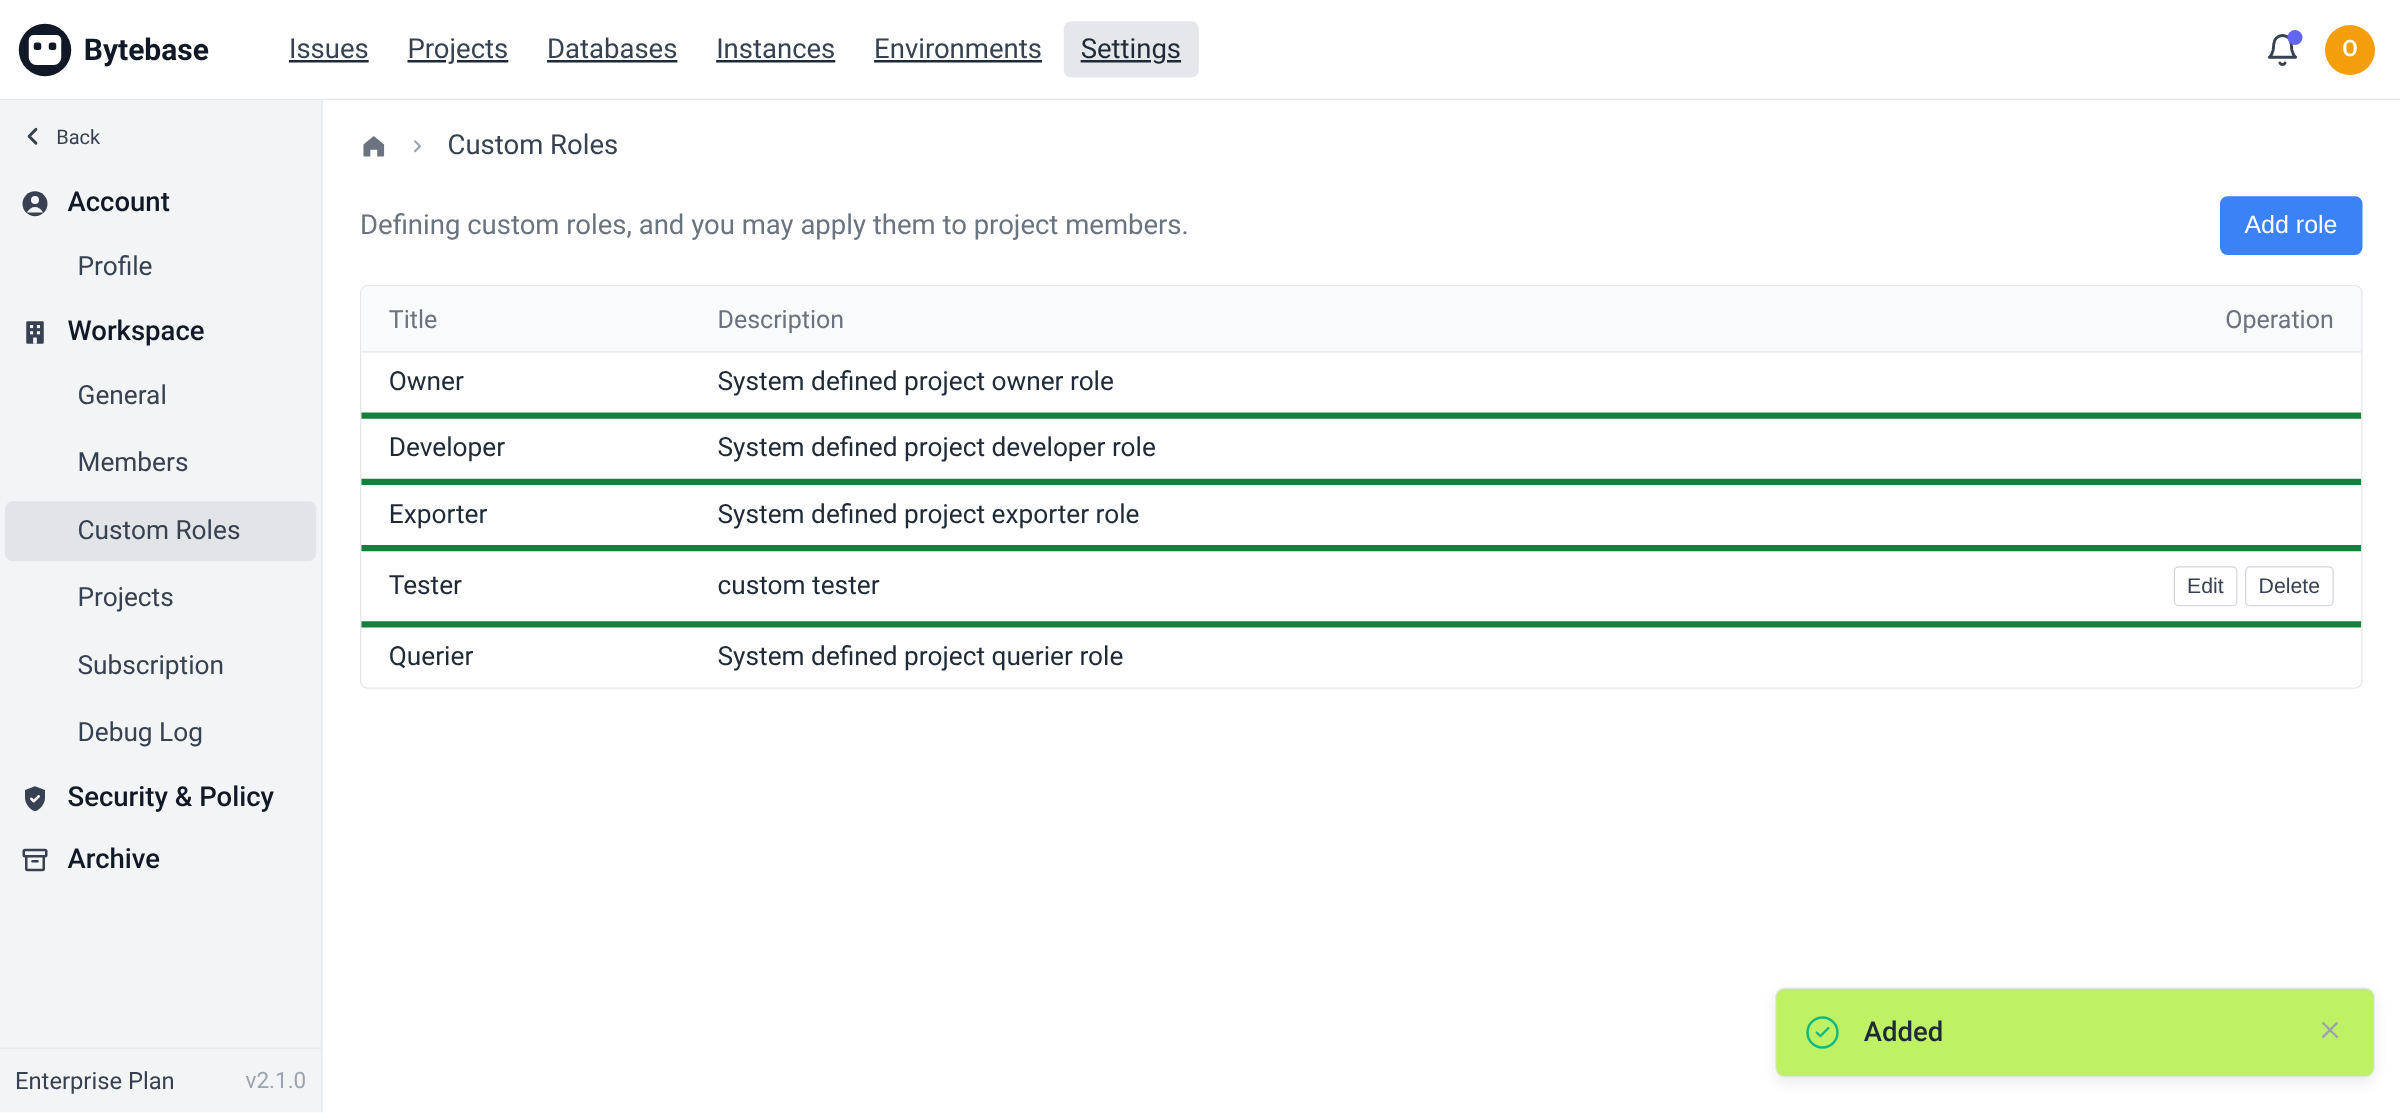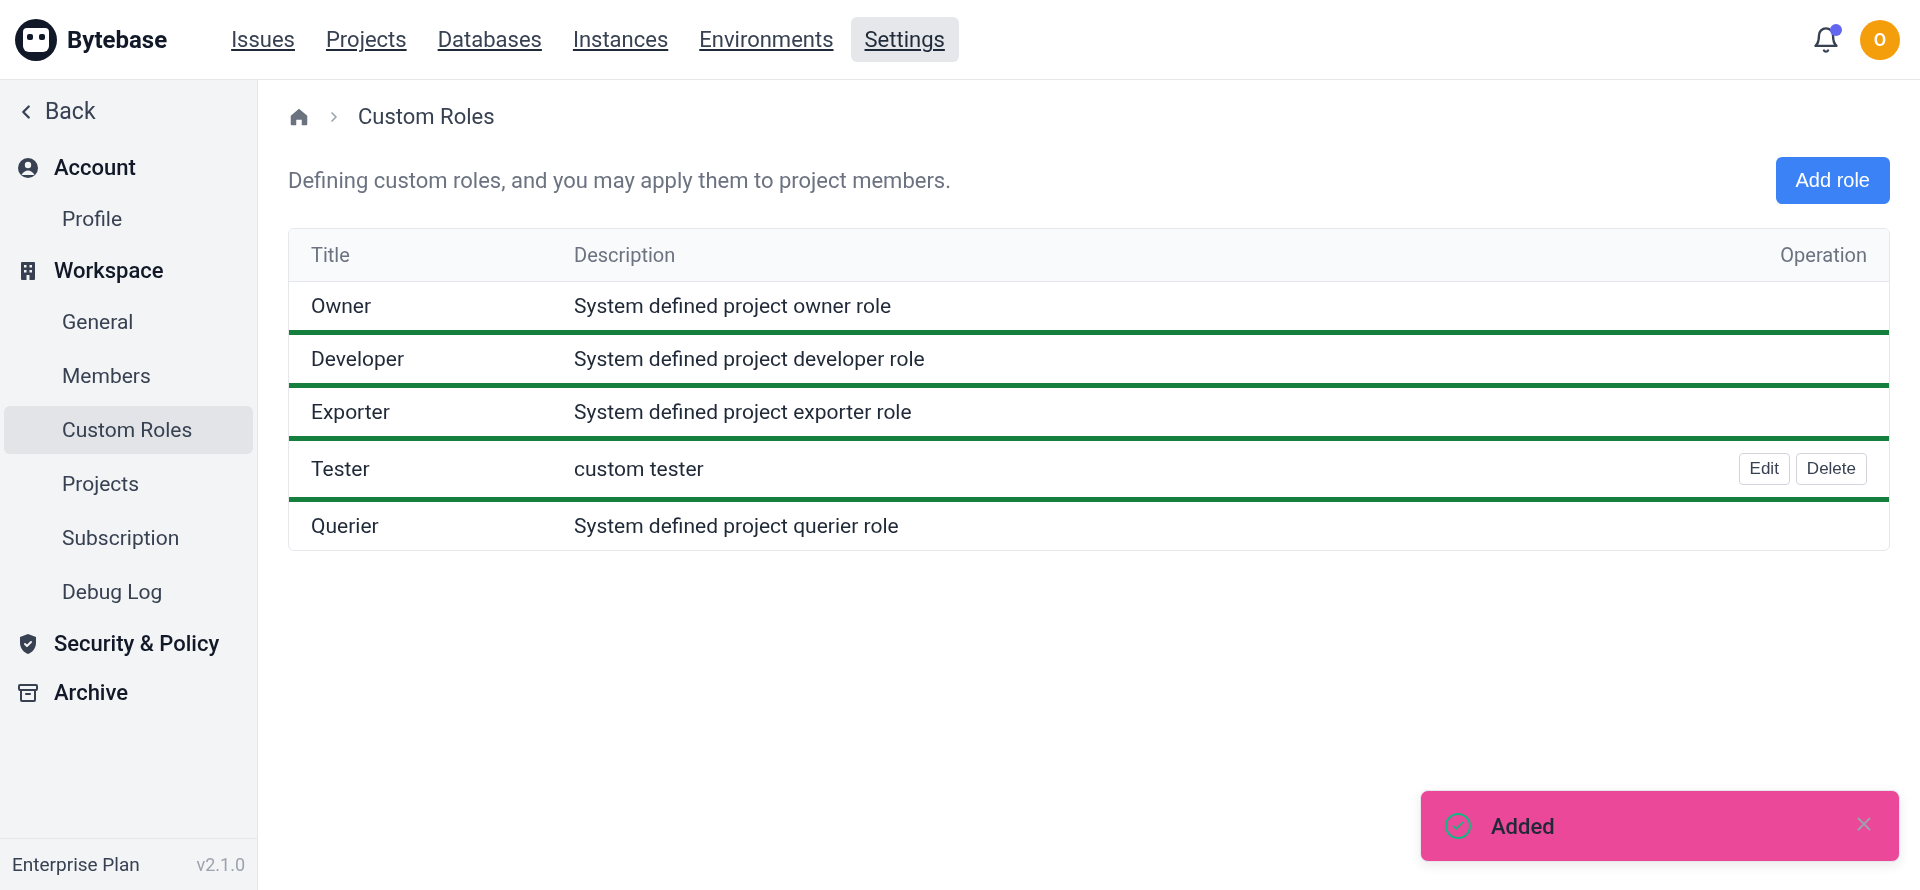--- a/index.html
+++ b/index.html
@@ -113,21 +113,21 @@
       background: #f3f4f6;
       display: flex;
       flex-direction: column;
       border-right: 1px solid #e5e7eb;
     }
     .sidebar-back {
       display: flex;
       align-items: center;
       gap: 8px;
       padding: 18px 15px;
-      font-size: 23px;
+      font-size: 16px;
       color: #374151;
       cursor: pointer;
     }
     .section-head {
       display: flex;
       align-items: center;
       gap: 14px;
       padding: 12px 16px;
       font-size: 22px;
       font-weight: 500;
@@ -226,21 +226,21 @@
       border-radius: 4px;
       cursor: pointer;
       margin-left: 6px;
       color: #374151;
     }
     .toast {
       position: fixed;
       bottom: 28px;
       right: 20px;
       width: 480px;
-      background: #ec4899;
+      background: #bef264;
       border: 1px solid #e5e7eb;
       border-radius: 8px;
       box-shadow: 0 4px 12px rgba(0,0,0,0.08);
       padding: 22px 24px;
       display: flex;
       align-items: center;
       gap: 20px;
     }
     .toast-icon {
       width: 26px;

